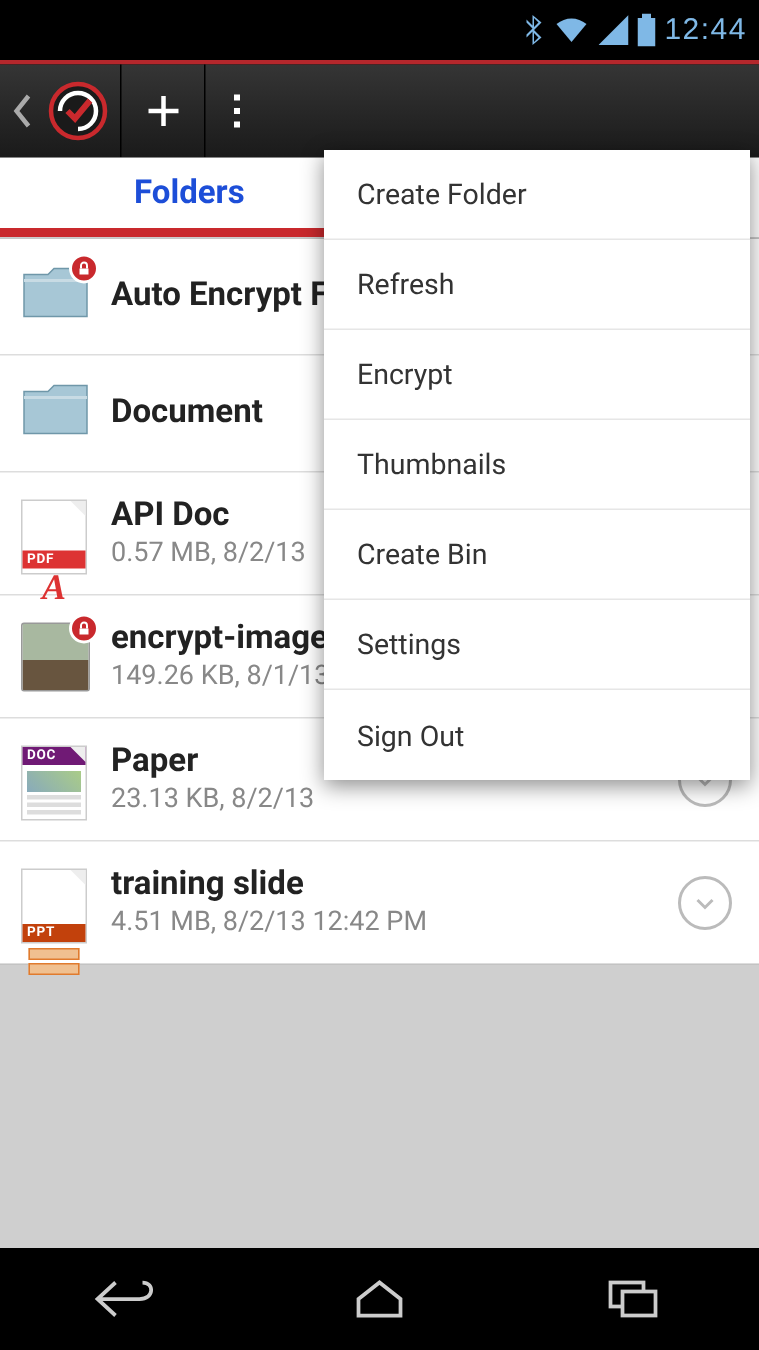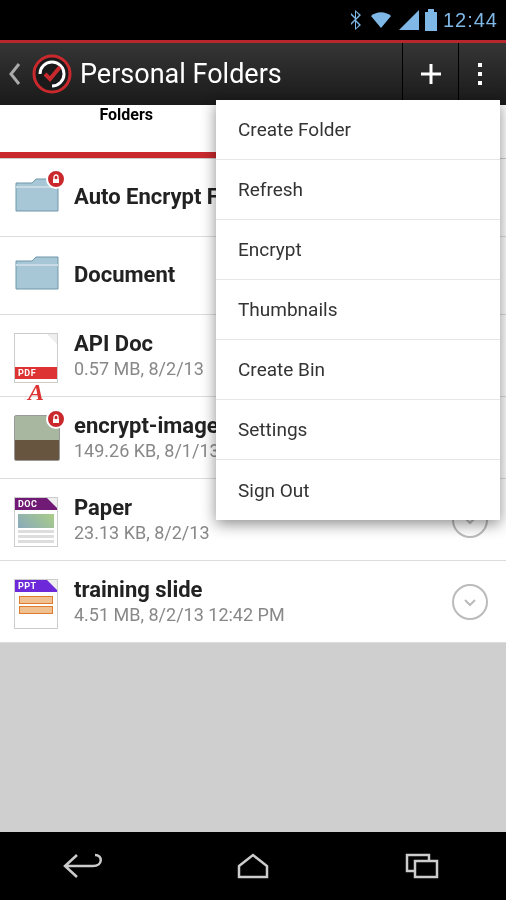--- a/index.html
+++ b/index.html
@@ -16,21 +16,21 @@
 
 .app-bar { height: 62px; background: linear-gradient(#353535,#1a1a1a); display: flex; align-items: center; padding: 0 6px; color: #fff; }
 .app-bar .back-chevron { width: 18px; display: flex; align-items: center; justify-content: center; }
 .app-bar .logo { width: 44px; height: 44px; margin: 0 6px; display:flex;align-items:center;justify-content:center; }
 .app-bar .title { font-size: 27px; font-weight: 400; flex: 1; }
 .app-bar .action { width: 56px; height: 62px; display: flex; align-items: center; justify-content: center; border-left: 1px solid #000; }
 .app-bar .action.overflow { width: 42px; }
 
 
 .tabs { height: 54px; background: #fff; display: flex; border-bottom: 1px solid #ccc; position: relative; }
-.tab { flex: 1; display:flex;align-items:flex-start;justify-content:center;font-size:16px;font-weight:700;color:#000000; }
+.tab { flex: 1; display:flex;align-items:center;justify-content:center;font-size:22px;font-weight:700;color:#1d4ed8; }
 .tab.active { border-bottom: 6px solid #c9292d; }
 .tab-sep { width:1px; background:#ddd; margin:8px 0; }
 
 
 .list { background:#fff; }
 .row { display:flex; align-items:center; height:82px; padding:0 14px; border-bottom:1px solid #ddd; gap:14px; position:relative; }
 .row.folder-kind { height:78px; }
 .row .thumb { width:46px; height:46px; position:relative; flex-shrink:0; }
 .row .text { flex:1; display:flex;flex-direction:column;justify-content:center; }
 .row .name { font-size:22px; font-weight:700; color:#222; line-height:1.1; }
@@ -40,21 +40,21 @@
 
 .folder-svg { width:46px;height:40px; }
 .lock-badge { position:absolute; top:-6px; right:-6px; width:20px;height:20px; background:#c9292d; border-radius:50%; display:flex;align-items:center;justify-content:center; border:2px solid #fff; }
 
 
 .file-icon { width:44px;height:50px;background:#fff;border:1px solid #ccc;position:relative;display:flex;flex-direction:column; }
 .file-icon .corner { position:absolute;top:0;right:0;width:0;height:0;border-top:10px solid #eee;border-left:10px solid transparent; }
 .file-icon .badge { font-size:9px;font-weight:700;color:#fff;padding:1px 3px;letter-spacing:0.5px; }
 .file-icon .badge.pdf { background:#d33;margin-top:33px; }
 .file-icon .badge.doc { background:#701a75; }
-.file-icon .badge.ppt { background:#6d28d9; }
+.file-icon .badge.ppt { background:#c2410c;margin-top:36px; }
 .file-icon .pdf-a { color:#d33;font-family:Georgia,serif;font-style:italic;font-size:24px;font-weight:700;text-align:center;flex:1;display:flex;align-items:center;justify-content:center; }
 .file-icon .stripes { flex:1;padding:4px 3px;display:flex;flex-direction:column;gap:2px; }
 .file-icon .stripes .s { height:3px;background:#ddd; }
 .file-icon .stripes .s.img { height:14px; background:linear-gradient(45deg,#8ab,#ac8); }
 .file-icon .ppt-body{flex:1;padding:4px;display:flex;flex-direction:column;gap:2px;}
 .file-icon .ppt-body .sq{height:8px;background:#f0c090;border:1px solid #e07b2e;}
 .image-thumb { width:46px;height:46px;border:1px solid #999;background:linear-gradient(#a8b8a0 0%,#a8b8a0 55%,#68553f 55%,#68553f 100%); border-radius:2px; position:relative; }
 
 
 .popup { position:absolute; top:100px; right:6px; width:284px; background:#fff; box-shadow:0 4px 14px rgba(0,0,0,0.45); z-index:10; }
@@ -97,21 +97,20 @@
           <path d="M11 2 L3 12 L11 22" stroke="#aaa" stroke-width="3" fill="none"></path>
         </svg>
     </div>
     <div class="logo">
       <svg width="40" height="40" viewBox="0 0 40 40">
           <circle cx="20" cy="20" r="18" fill="#1a1a1a" stroke="#c9292d" stroke-width="3"></circle>
           <path d="M8 20 A12 12 0 1 1 20 32" stroke="#fff" stroke-width="3" fill="none"></path>
           <path d="M13 20 L18 25 L28 13" stroke="#c9292d" stroke-width="4" fill="none"></path>
         </svg>
     </div>
-    <div class="title">Personal Folders</div>
     <div class="action">
       <svg width="28" height="28" viewBox="0 0 28 28">
           <path d="M14 4 L14 24 M4 14 L24 14" stroke="#fff" stroke-width="3"></path>
         </svg>
     </div>
     <div class="action overflow">
       <svg width="8" height="28" viewBox="0 0 8 28">
           <rect x="2" y="3" width="4" height="4" fill="#fff"></rect>
           <rect x="2" y="12" width="4" height="4" fill="#fff"></rect>
           <rect x="2" y="21" width="4" height="4" fill="#fff"></rect>

